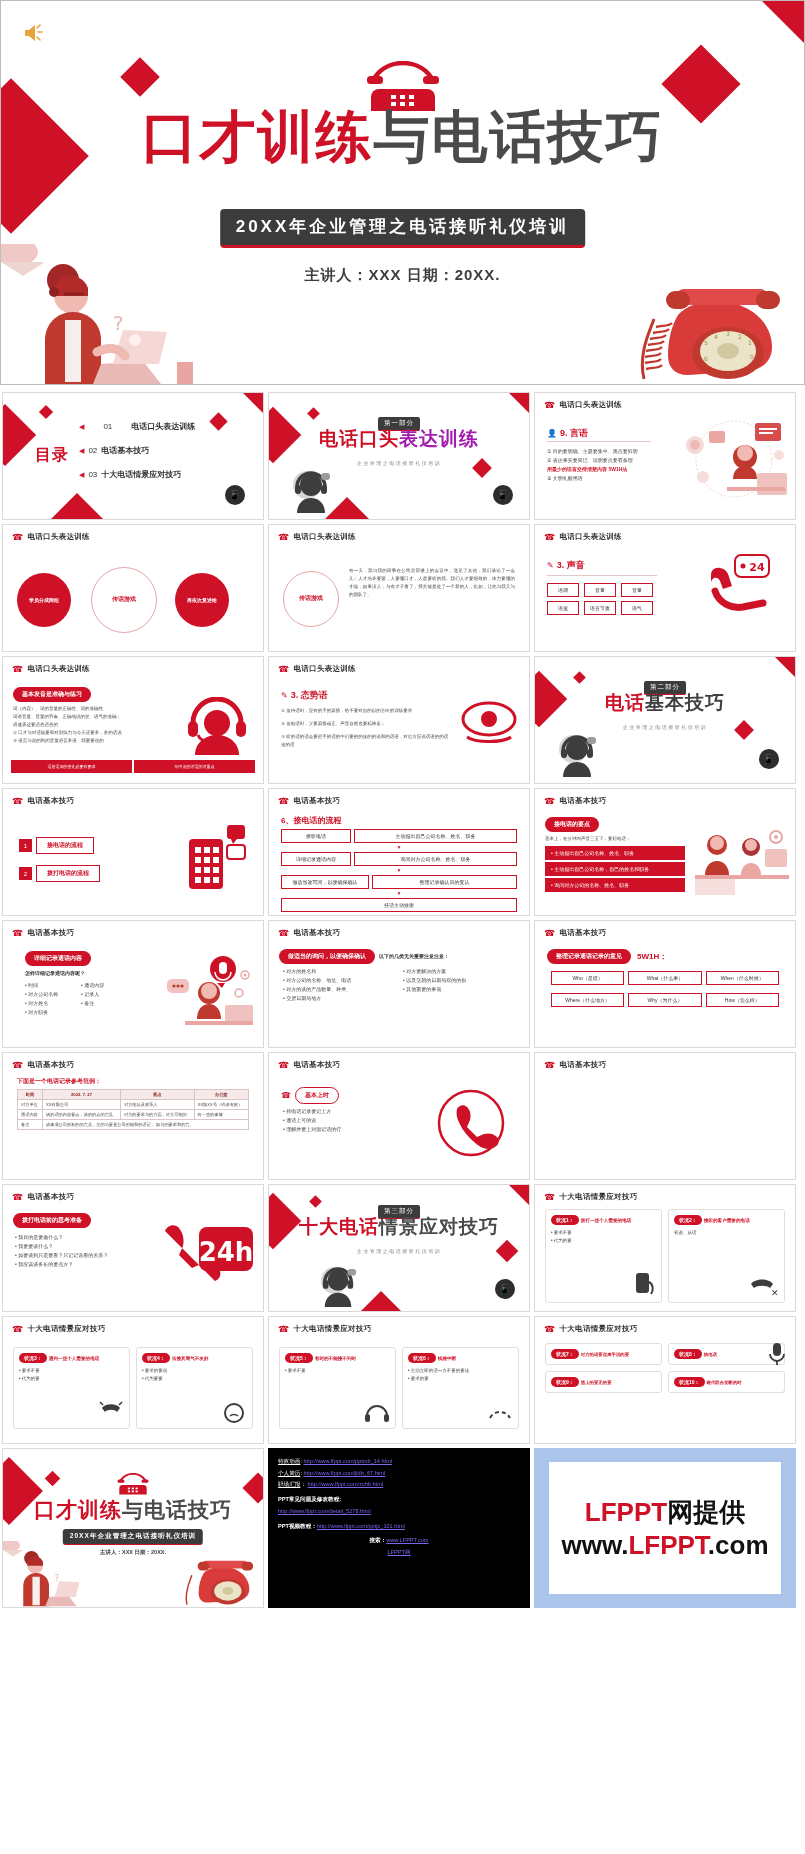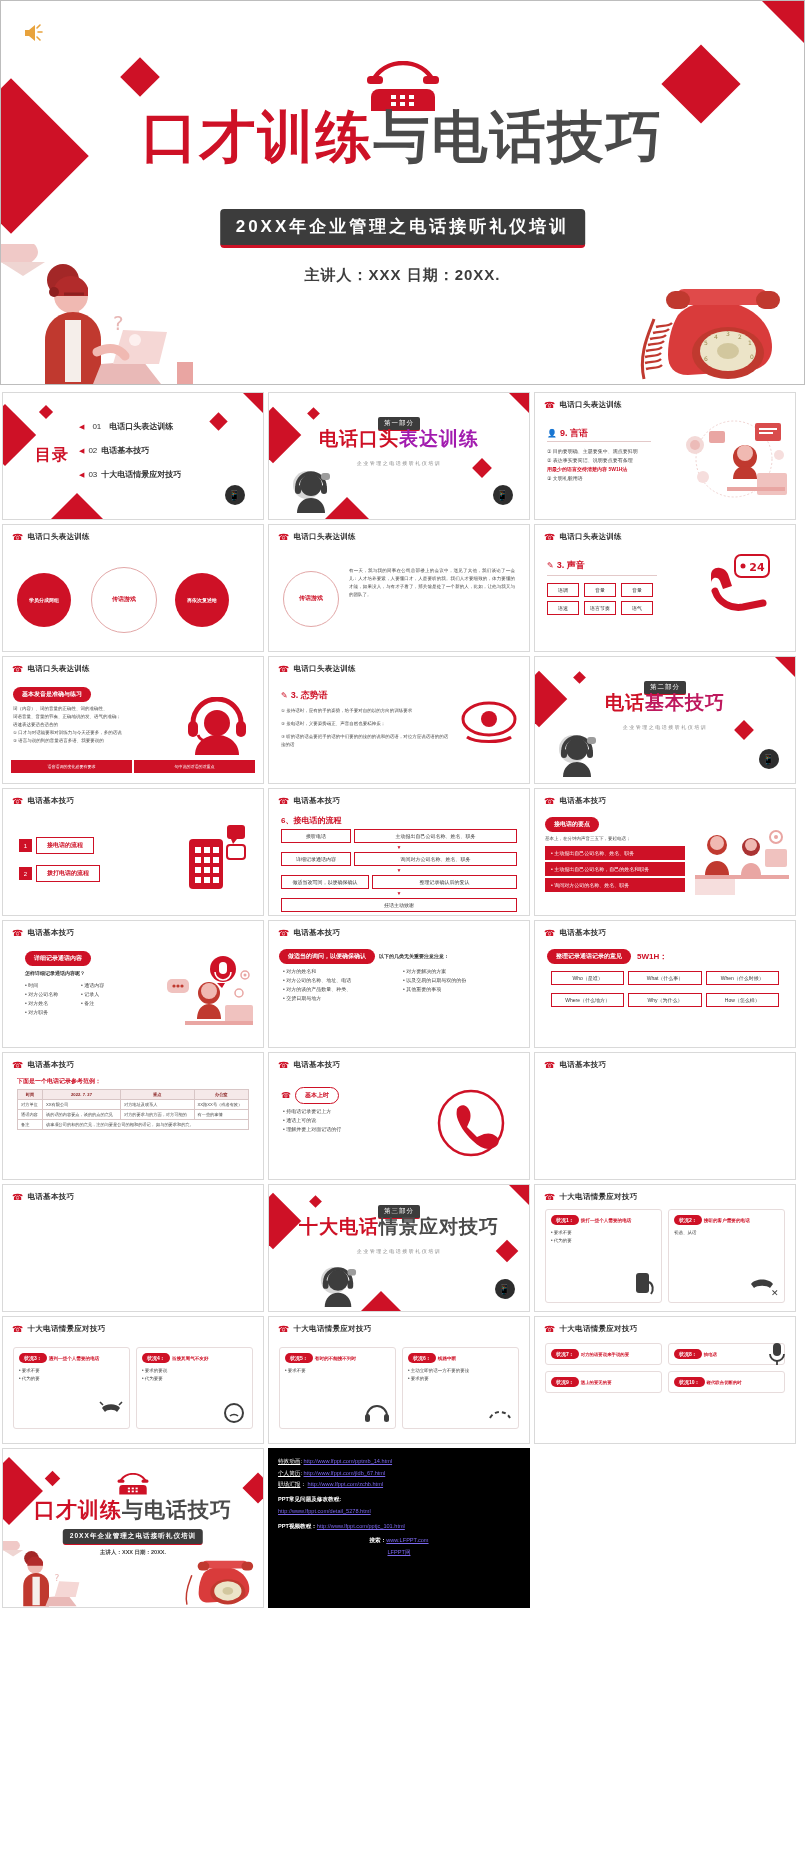--- a/index.html
+++ b/index.html
@@ -205,21 +205,21 @@
 
   <div class="row" data-name="thumb-row">
 
     <div class="slide cell" data-name="slide-toc">
       <div class="tri" data-name="corner-triangle-decor" style="right:0;top:0;border-top:20px solid #CE1126;border-left:20px solid transparent;"></div>
       <div class="diamond" data-name="diamond-decor" style="left:-20px;top:20px;width:44px;height:44px;"></div>
       <div class="diamond" data-name="diamond-decor" style="left:38px;top:14px;width:10px;height:10px;"></div>
       <div class="diamond" data-name="diamond-decor" style="right:38px;top:22px;width:13px;height:13px;"></div>
       <div style="position:absolute;left:32px;top:52px;font-size:16px;font-weight:bold;color:#CE1126;letter-spacing:1px;" data-name="toc-label">目录</div>
       <div style="position:absolute;left:76px;top:28px;">
-        <div style="display:flex;align-items:center;gap:8px;margin-bottom:13px;" data-name="toc-item">
+        <div style="display:flex;align-items:center;gap:19px;margin-bottom:13px;" data-name="toc-item">
           <span style="color:#CE1126;font-size:7px;" data-name="triangle-bullet-icon">◀</span>
           <span style="font-size:8px;color:#333;" data-name="toc-item-num">01</span>
           <span style="font-size:8px;color:#333;font-weight:bold;" data-name="toc-item-label">电话口头表达训练</span>
         </div>
         <div style="display:flex;align-items:center;gap:4px;margin-bottom:13px;" data-name="toc-item">
           <span style="color:#CE1126;font-size:7px;" data-name="triangle-bullet-icon">◀</span>
           <span style="font-size:8px;color:#333;" data-name="toc-item-num">02</span>
           <span style="font-size:8px;color:#333;font-weight:bold;" data-name="toc-item-label">电话基本技巧</span>
         </div>
         <div style="display:flex;align-items:center;gap:4px;" data-name="toc-item">
@@ -421,21 +421,21 @@
 
     <div class="slide cell" data-name="slide-section-2">
       <div class="tri" data-name="corner-triangle-decor" style="right:0;top:0;border-top:20px solid #CE1126;border-left:20px solid transparent;"></div>
       <div class="diamond" data-name="diamond-decor" style="left:-16px;top:22px;width:40px;height:40px;"></div>
       <div class="diamond" data-name="diamond-decor" style="left:40px;top:16px;width:9px;height:9px;"></div>
       <div class="diamond" data-name="diamond-decor" style="right:44px;top:66px;width:14px;height:14px;"></div>
       <div style="position:absolute;left:0;right:0;top:18px;text-align:center;">
         <span class="tag-part" data-name="section-tag">第二部分</span>
       </div>
       <div style="position:absolute;left:0;right:0;top:36px;text-align:center;" class="sec-title" data-name="section-title">
-        <span class="red" data-name="section-title-red">电话</span><span style="color:#be185d" data-name="section-title-dark">基本技巧</span>
+        <span class="red" data-name="section-title-red">电话</span><span style="color:#404040" data-name="section-title-dark">基本技巧</span>
       </div>
       <div class="sec-sub" style="position:absolute;left:0;right:0;top:62px;text-align:center;" data-name="section-subtitle">企业管理之电话接听礼仪培训</div>
       <svg data-name="headset-avatar-icon" style="position:absolute;left:22px;bottom:6px;" width="40" height="44" viewBox="0 0 40 44">
         <circle cx="16" cy="16" r="14" fill="#d7d7d7"></circle>
         <circle cx="20" cy="16" r="11" fill="#3d3d3d"></circle>
         <path d="M6 18a14 14 0 0 1 28 0" stroke="#3d3d3d" stroke-width="3.5" fill="none"></path>
         <rect x="4" y="16" width="6" height="9" rx="3" fill="#3d3d3d"></rect>
         <rect x="30" y="16" width="6" height="9" rx="3" fill="#3d3d3d"></rect>
         <path d="M6 44c0-9 6-15 14-15s14 6 14 15z" fill="#3d3d3d"></path>
         <rect x="30" y="4" width="9" height="7" rx="3" fill="#9c9c9c"></rect>
@@ -700,20 +700,34 @@
     </div>
   </div>
 
   <div class="row" data-name="thumb-row">
 
     <div class="slide cell" data-name="slide-24h">
       <div class="sl-head" data-name="slide-header">
         <span class="ph" data-name="telephone-icon">☎</span>
         <span data-name="slide-header-label">电话基本技巧</span>
       </div>
+      <div class="sl-body" data-name="slide-content">
+        <div class="chip" style="position:absolute;left:10px;top:8px;" data-name="section-chip">拨打电话前的思考准备</div>
+        <div style="position:absolute;left:12px;top:28px;width:124px;">
+          <div class="txt" data-name="list-item">• <span>我目的是要做什么？</span></div>
+          <div class="txt" data-name="list-item">• <span>我要要谈什么？</span></div>
+          <div class="txt" data-name="list-item">• <span>如要谈到只是要看？只记记说看的关系？</span></div>
+          <div class="txt" data-name="list-item">• <span>我应该谈多长的要点方？</span></div>
+        </div>
+        <svg data-name="phone-24h-icon" style="position:absolute;right:8px;top:16px;" width="96" height="62" viewBox="0 0 96 62">
+          <path d="M6 10c2-6 10-8 14-3 5 6 5 13 4 18l-4 9 13 13 9-4c5-1 12-1 17 4 4 4 3 11-3 13" fill="#CE1126"></path>
+          <rect x="40" y="6" width="54" height="44" rx="8" fill="#CE1126"></rect>
+          <text x="67" y="40" font-size="26" font-weight="bold" fill="#fff" text-anchor="middle" font-family="DejaVu Sans" data-name="badge-24h">24h</text>
+        </svg>
+      </div>
     </div>
 
     <div class="slide cell" data-name="slide-section-3">
       <div class="tri" data-name="corner-triangle-decor" style="right:0;top:0;border-top:20px solid #CE1126;border-left:20px solid transparent;"></div>
       <div class="diamond" data-name="diamond-decor" style="left:-16px;top:16px;width:40px;height:40px;"></div>
       <div class="diamond" data-name="diamond-decor" style="left:42px;top:12px;width:9px;height:9px;"></div>
       <div class="diamond" data-name="diamond-decor" style="right:14px;top:58px;width:16px;height:16px;"></div>
       <div style="position:absolute;left:0;right:0;top:14px;text-align:center;">
         <span class="tag-part" data-name="section-tag">第三部分</span>
       </div>
@@ -940,14 +954,24 @@
       <div><a href="#" data-name="faq-url">http://www.lfppt.com/detail_5278.html</a></div>
       <div style="margin-top:3px;">
         <span style="font-weight:bold;" data-name="video-label">PPT视频教程：</span><a href="#" data-name="video-url">http://www.lfppt.com/pptjc_101.html</a>
       </div>
       <div style="text-align:center;margin-top:3px;">
         <span style="font-weight:bold;" data-name="search-label">搜索：</span><a href="#" data-name="search-url">www.LFPPT.com</a>
       </div>
       <div style="text-align:center;"><a href="#" data-name="search-site">LFPPT网</a></div>
     </div>
 
+    <div class="lfppt" data-name="lfppt-watermark-panel">
+      <div class="lfppt-inner" data-name="lfppt-watermark">
+        <div class="lfppt-l1" data-name="lfppt-line-1">
+          <span class="red" data-name="lfppt-brand">LFPPT</span><span style="color:#111" data-name="lfppt-brand-cn">网提供</span>
+        </div>
+        <div class="lfppt-l2" data-name="lfppt-line-2">
+          <span style="color:#111" data-name="lfppt-url-www">www.</span><span class="red" data-name="lfppt-url-brand">LFPPT</span><span style="color:#111" data-name="lfppt-url-tld">.com</span>
+        </div>
+      </div>
+    </div>
   </div>
 </div>
 
 </body></html>

